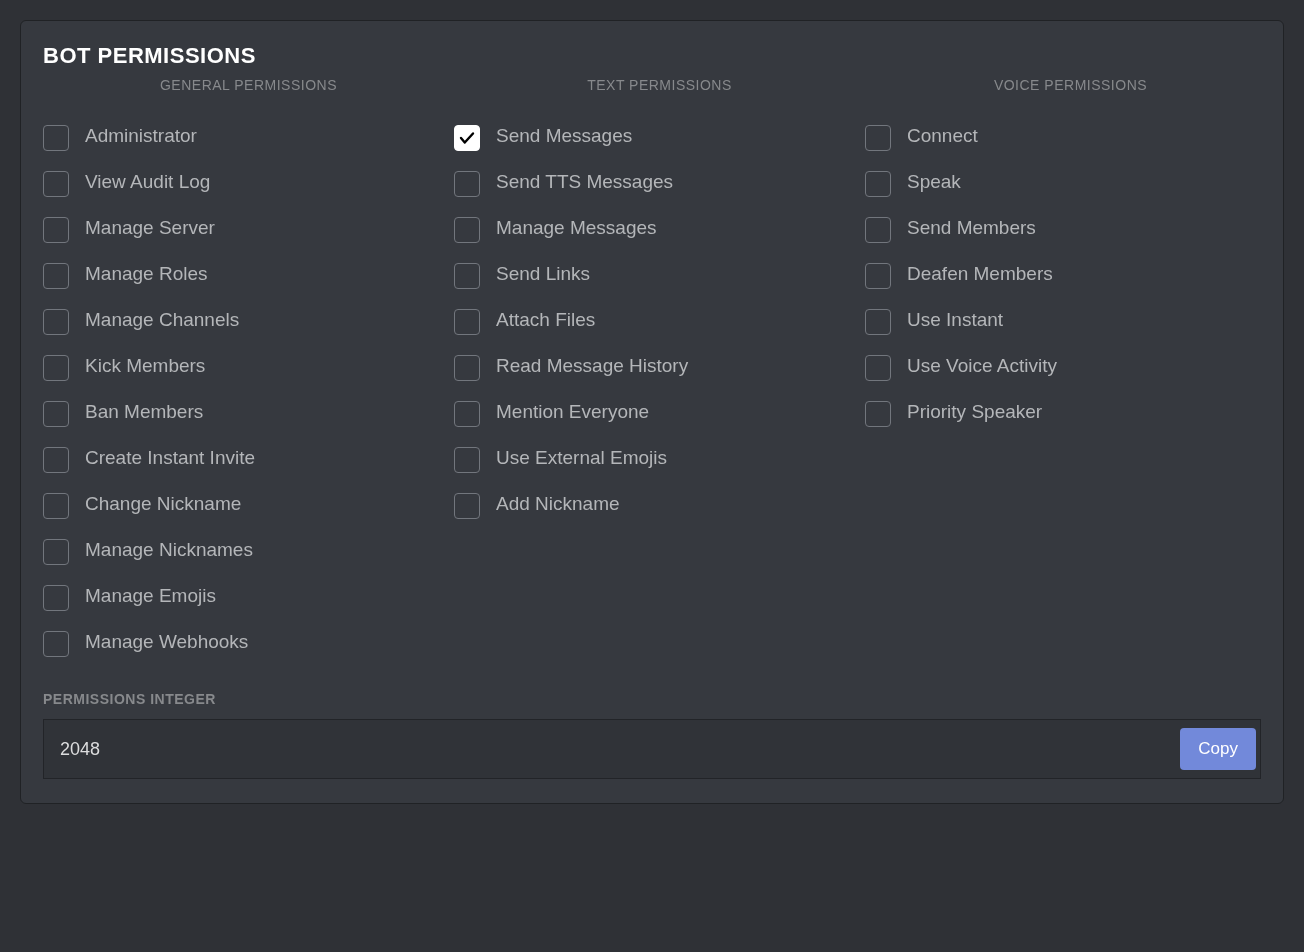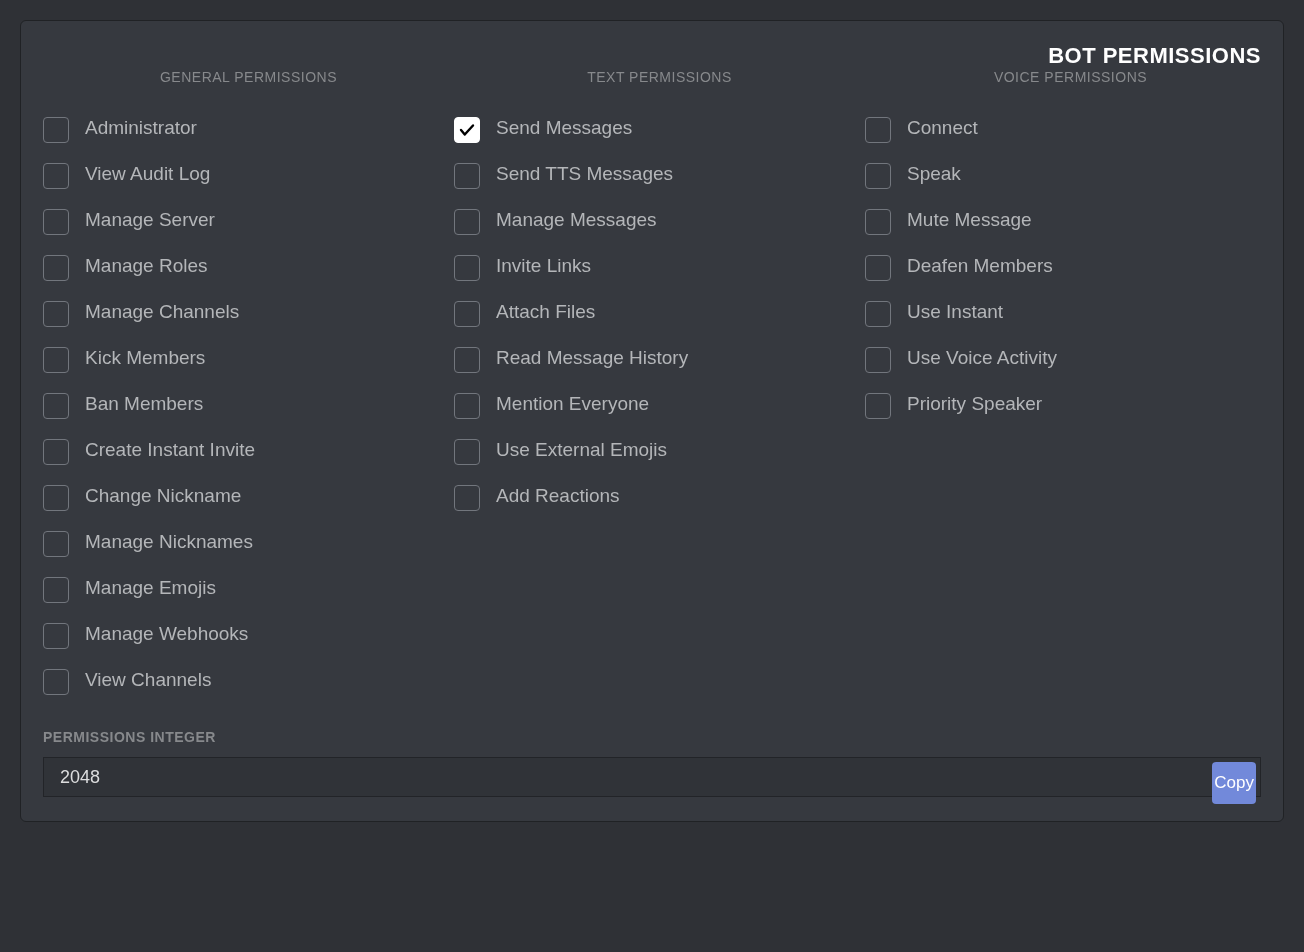--- a/index.html
+++ b/index.html
@@ -19,21 +19,21 @@
     border: 1px solid #202225;
     border-radius: 6px;
     padding: 22px 22px 24px 22px;
   }
   .panel-title {
     color: #ffffff;
     font-size: 22px;
     font-weight: 700;
     letter-spacing: 0.5px;
     text-transform: uppercase;
-    text-align: right;
+    margin-bottom: 8px;
   }
   .panel-desc {
     color: #87898c;
     font-size: 18px;
     line-height: 1.4;
     margin-bottom: 28px;
   }
   .columns {
     display: flex;
     gap: 0;
@@ -90,43 +90,44 @@
   .integer-label {
     color: #87898c;
     font-size: 14px;
     font-weight: 700;
     letter-spacing: 0.5px;
     text-transform: uppercase;
     margin-bottom: 12px;
   }
   .integer-row {
     display: flex;
+    align-items: center;
     background: #303338;
     border: 1px solid #222428;
     border-radius: 0;
     padding: 4px 4px 4px 16px;
-    height: 40px;
+    height: 60px;
   }
   .integer-input {
     flex: 1;
     background: transparent;
     border: none;
     outline: none;
     color: #dcddde;
     font-size: 18px;
     height: 100%;
   }
   .copy-btn {
     background: #7289da;
     color: #ffffff;
     font-size: 17px;
     font-weight: 500;
     border: none;
     border-radius: 4px;
-    padding: 0 2px;
+    padding: 0 18px;
     height: 42px;
     cursor: pointer;
   }
 </style>
 </head>
 <body>
 
 <div class="panel">
   <h2 class="panel-title">BOT PERMISSIONS</h2>
 
@@ -173,24 +174,20 @@
           <div class="checkbox"></div>
           <span class="perm-label">Manage Nicknames</span>
         </div>
         <div class="perm-row">
           <div class="checkbox"></div>
           <span class="perm-label">Manage Emojis</span>
         </div>
         <div class="perm-row">
           <div class="checkbox"></div>
           <span class="perm-label">Manage Webhooks</span>
-        </div>
-        <div class="perm-row">
-          <div class="checkbox"></div>
-          <span class="perm-label">View Channels</span>
         </div>
       </div>
       <div class="col">
         <div class="col-header">TEXT PERMISSIONS</div>
         <div class="perm-row">
           <div class="checkbox checked">
             <svg viewBox="0 0 24 24" fill="none" stroke="#000" stroke-width="3.2" stroke-linecap="round" stroke-linejoin="round">
               <polyline points="4 12 9 18 20 6"></polyline>
             </svg>
           </div>
@@ -199,56 +196,56 @@
         <div class="perm-row">
           <div class="checkbox"></div>
           <span class="perm-label">Send TTS Messages</span>
         </div>
         <div class="perm-row">
           <div class="checkbox"></div>
           <span class="perm-label">Manage Messages</span>
         </div>
         <div class="perm-row">
           <div class="checkbox"></div>
-          <span class="perm-label">Invite Links</span>
+          <span class="perm-label">Send Links</span>
         </div>
         <div class="perm-row">
           <div class="checkbox"></div>
           <span class="perm-label">Attach Files</span>
         </div>
         <div class="perm-row">
           <div class="checkbox"></div>
           <span class="perm-label">Read Message History</span>
         </div>
         <div class="perm-row">
           <div class="checkbox"></div>
           <span class="perm-label">Mention Everyone</span>
         </div>
         <div class="perm-row">
           <div class="checkbox"></div>
           <span class="perm-label">Use External Emojis</span>
         </div>
         <div class="perm-row">
           <div class="checkbox"></div>
-          <span class="perm-label">Add Reactions</span>
+          <span class="perm-label">Add Nickname</span>
         </div>
       </div>
       <div class="col">
         <div class="col-header">VOICE PERMISSIONS</div>
         <div class="perm-row">
           <div class="checkbox"></div>
           <span class="perm-label">Connect</span>
         </div>
         <div class="perm-row">
           <div class="checkbox"></div>
           <span class="perm-label">Speak</span>
         </div>
         <div class="perm-row">
           <div class="checkbox"></div>
-          <span class="perm-label">Mute Message</span>
+          <span class="perm-label">Send Members</span>
         </div>
         <div class="perm-row">
           <div class="checkbox"></div>
           <span class="perm-label">Deafen Members</span>
         </div>
         <div class="perm-row">
           <div class="checkbox"></div>
           <span class="perm-label">Use Instant</span>
         </div>
         <div class="perm-row">

